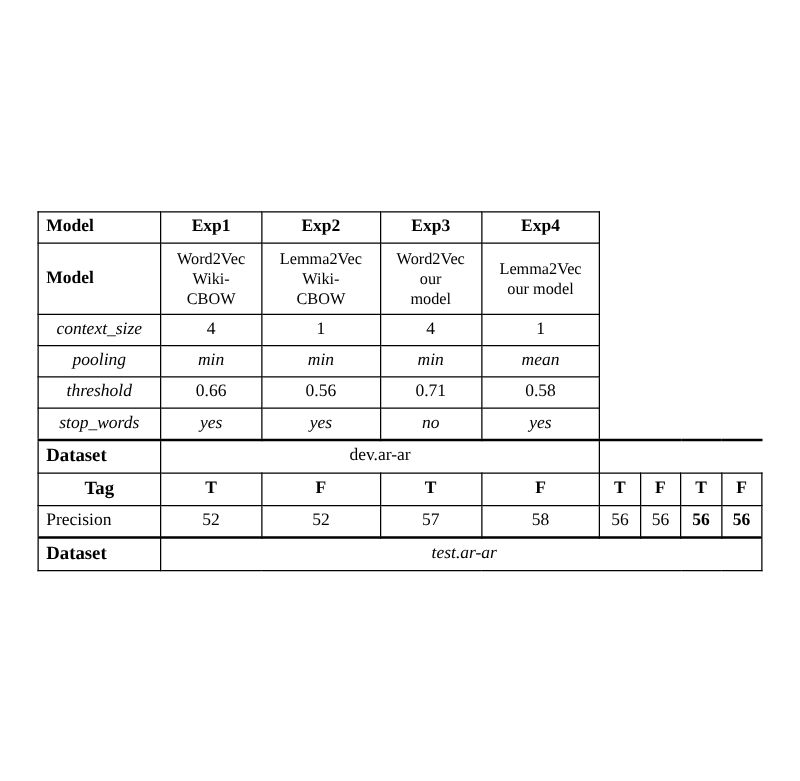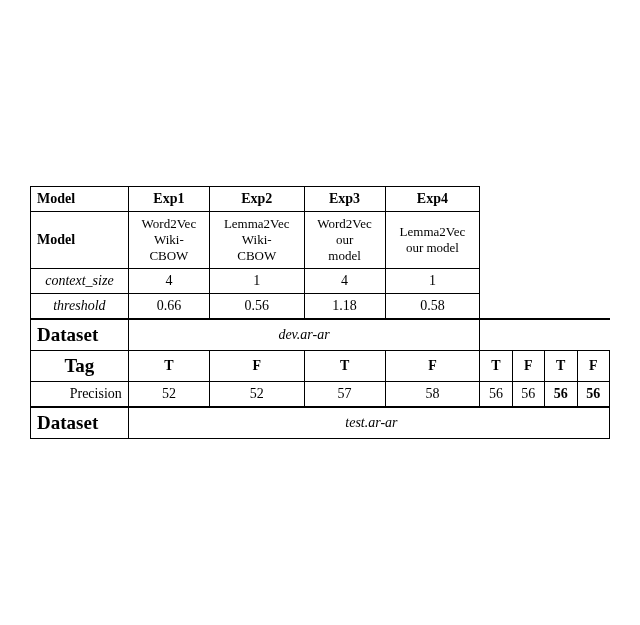--- a/index.html
+++ b/index.html
@@ -25,28 +25,28 @@
       border: 1px solid #000;
       text-align: center;
       padding: 4px 6px;
       vertical-align: middle;
     }
     td.left-label {
       text-align: center;
       font-style: italic;
     }
     td.row-label {
-      text-align: right;
+      text-align: left;
       font-style: normal;
     }
     .bold { font-weight: bold; }
     .italic { font-style: italic; }
     .section-header {
       font-weight: bold;
-      font-size: 19px;
+      font-size: 15px;
     }
     .model-label {
       font-weight: bold;
       text-align: left;
     }
     .exp-header {
       font-weight: bold;
       margin-left: 12px;
     }
   </style>
@@ -89,33 +89,47 @@
     </tr>
 
     <tr>
       <td class="left-label">context_size</td>
       <td>4</td>
       <td>1</td>
       <td>4</td>
       <td>1</td>
     </tr>
 
+    <tr>
+      <td class="left-label">pooling</td>
+      <td class="italic">min</td>
+      <td class="italic">min</td>
+      <td class="italic">min</td>
+      <td class="italic">mean</td>
+    </tr>
 
     <tr>
       <td class="left-label">threshold</td>
       <td>0.66</td>
       <td>0.56</td>
-      <td>1.18</td>
+      <td>0.71</td>
       <td>0.58</td>
     </tr>
 
+    <tr>
+      <td class="left-label">stop_words</td>
+      <td class="italic">yes</td>
+      <td class="italic">yes</td>
+      <td class="italic">no</td>
+      <td class="italic">yes</td>
+    </tr>
 
     <tr style="border-top: 2px solid #000;">
       <td class="section-header" style="text-align:left;">Dataset</td>
-      <td colspan="4" style="font-style:italic;">dev.ar-ar</td>
+      <td colspan="4" style="">dev.ar-ar</td>
     </tr>
 
     <tr>
       <td class="section-header" style="text-align:center;">Tag</td>
       <td class="bold">T</td>
       <td class="bold">F</td>
       <td class="bold">T</td>
       <td class="bold">F</td>
       <td class="bold">T</td>
       <td class="bold">F</td>

